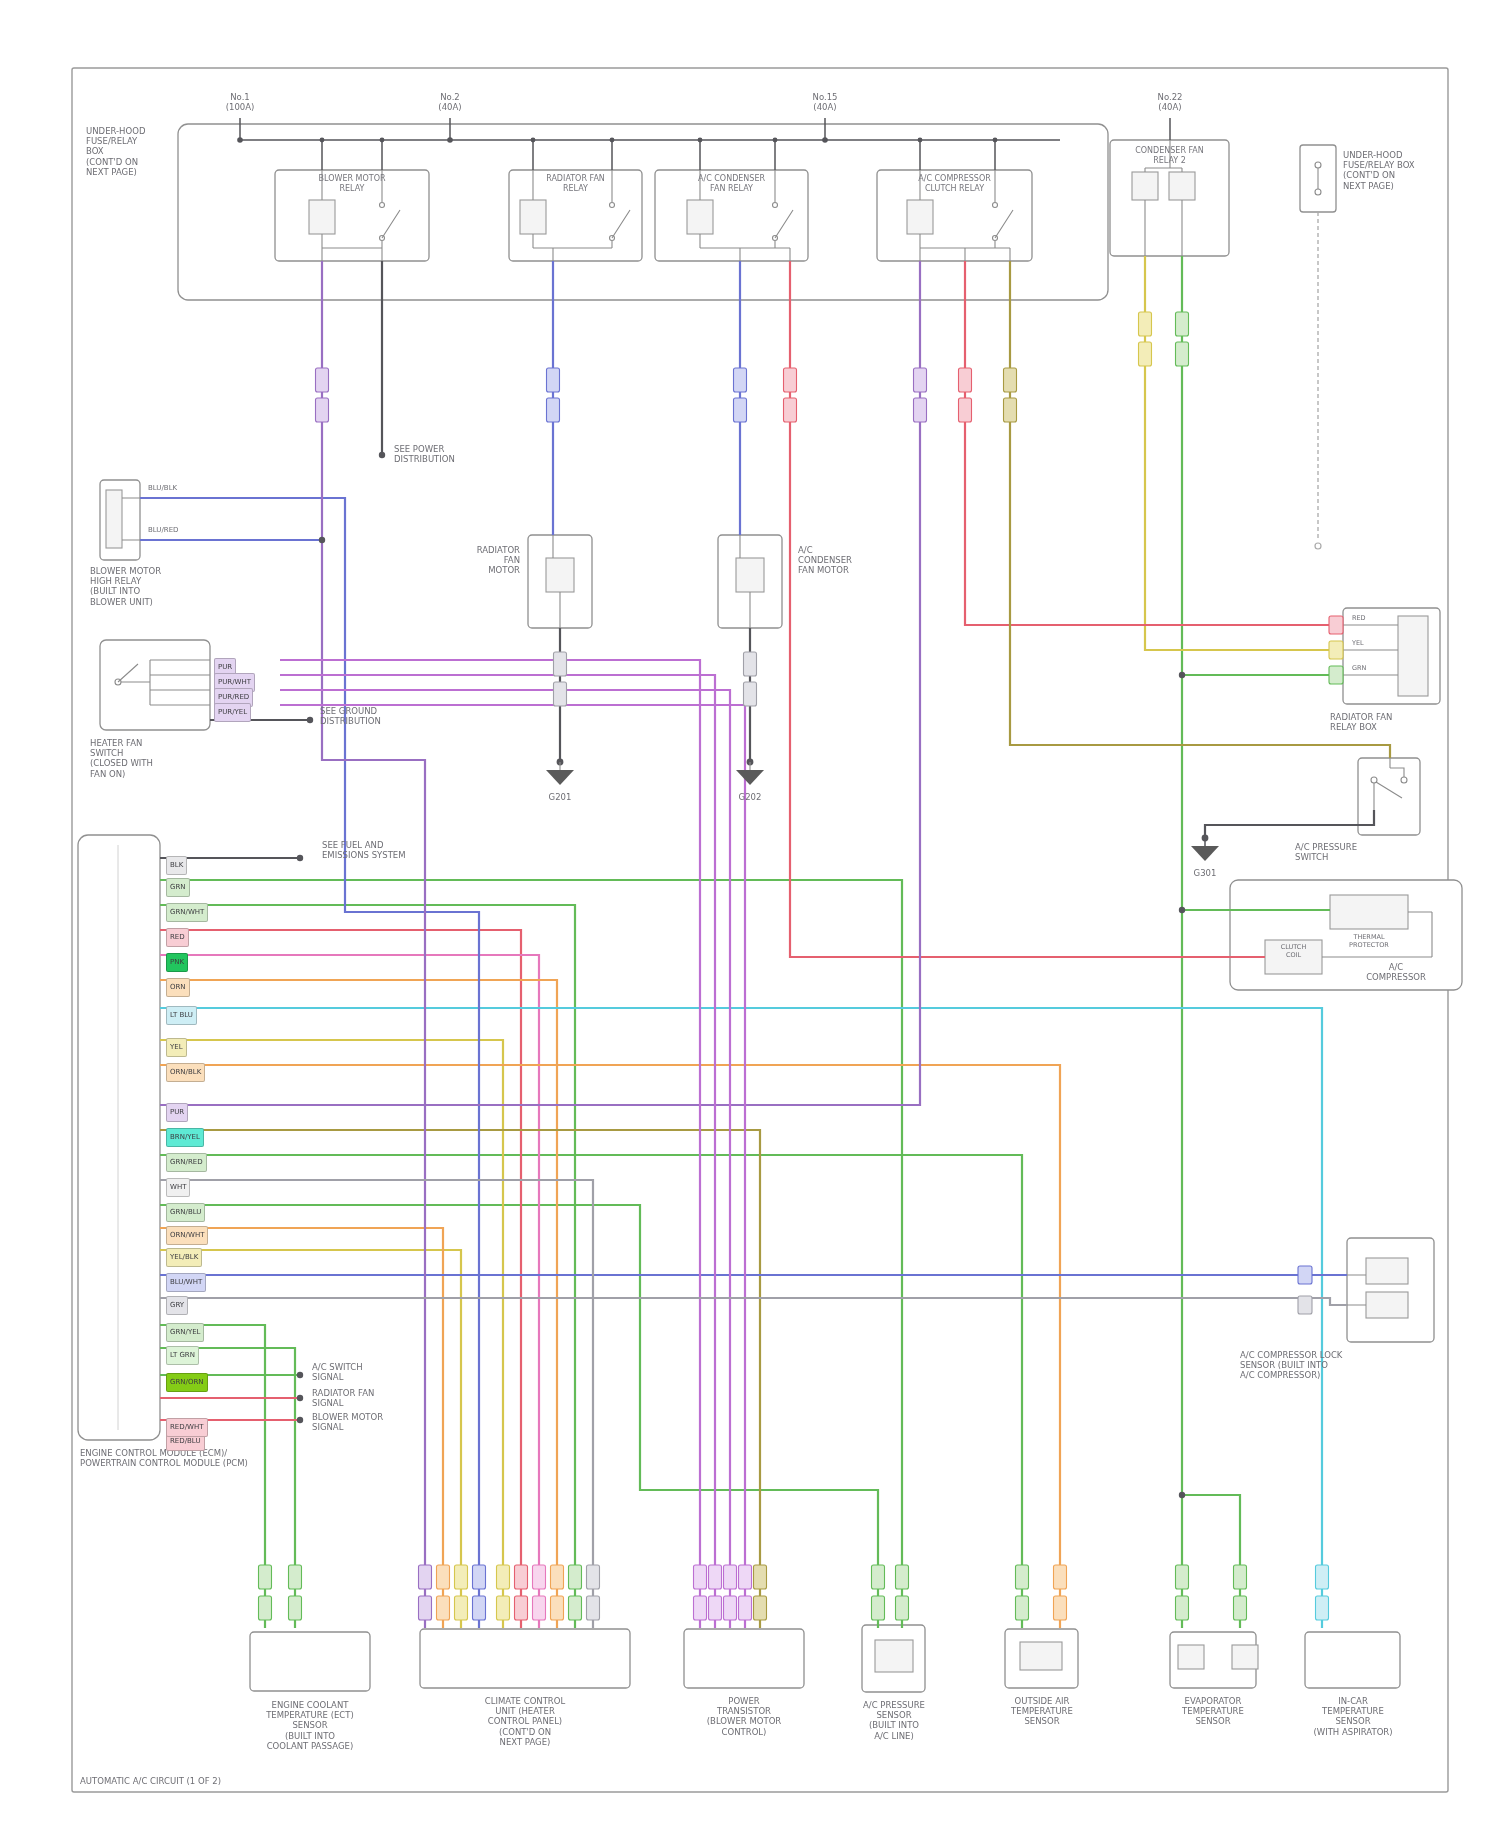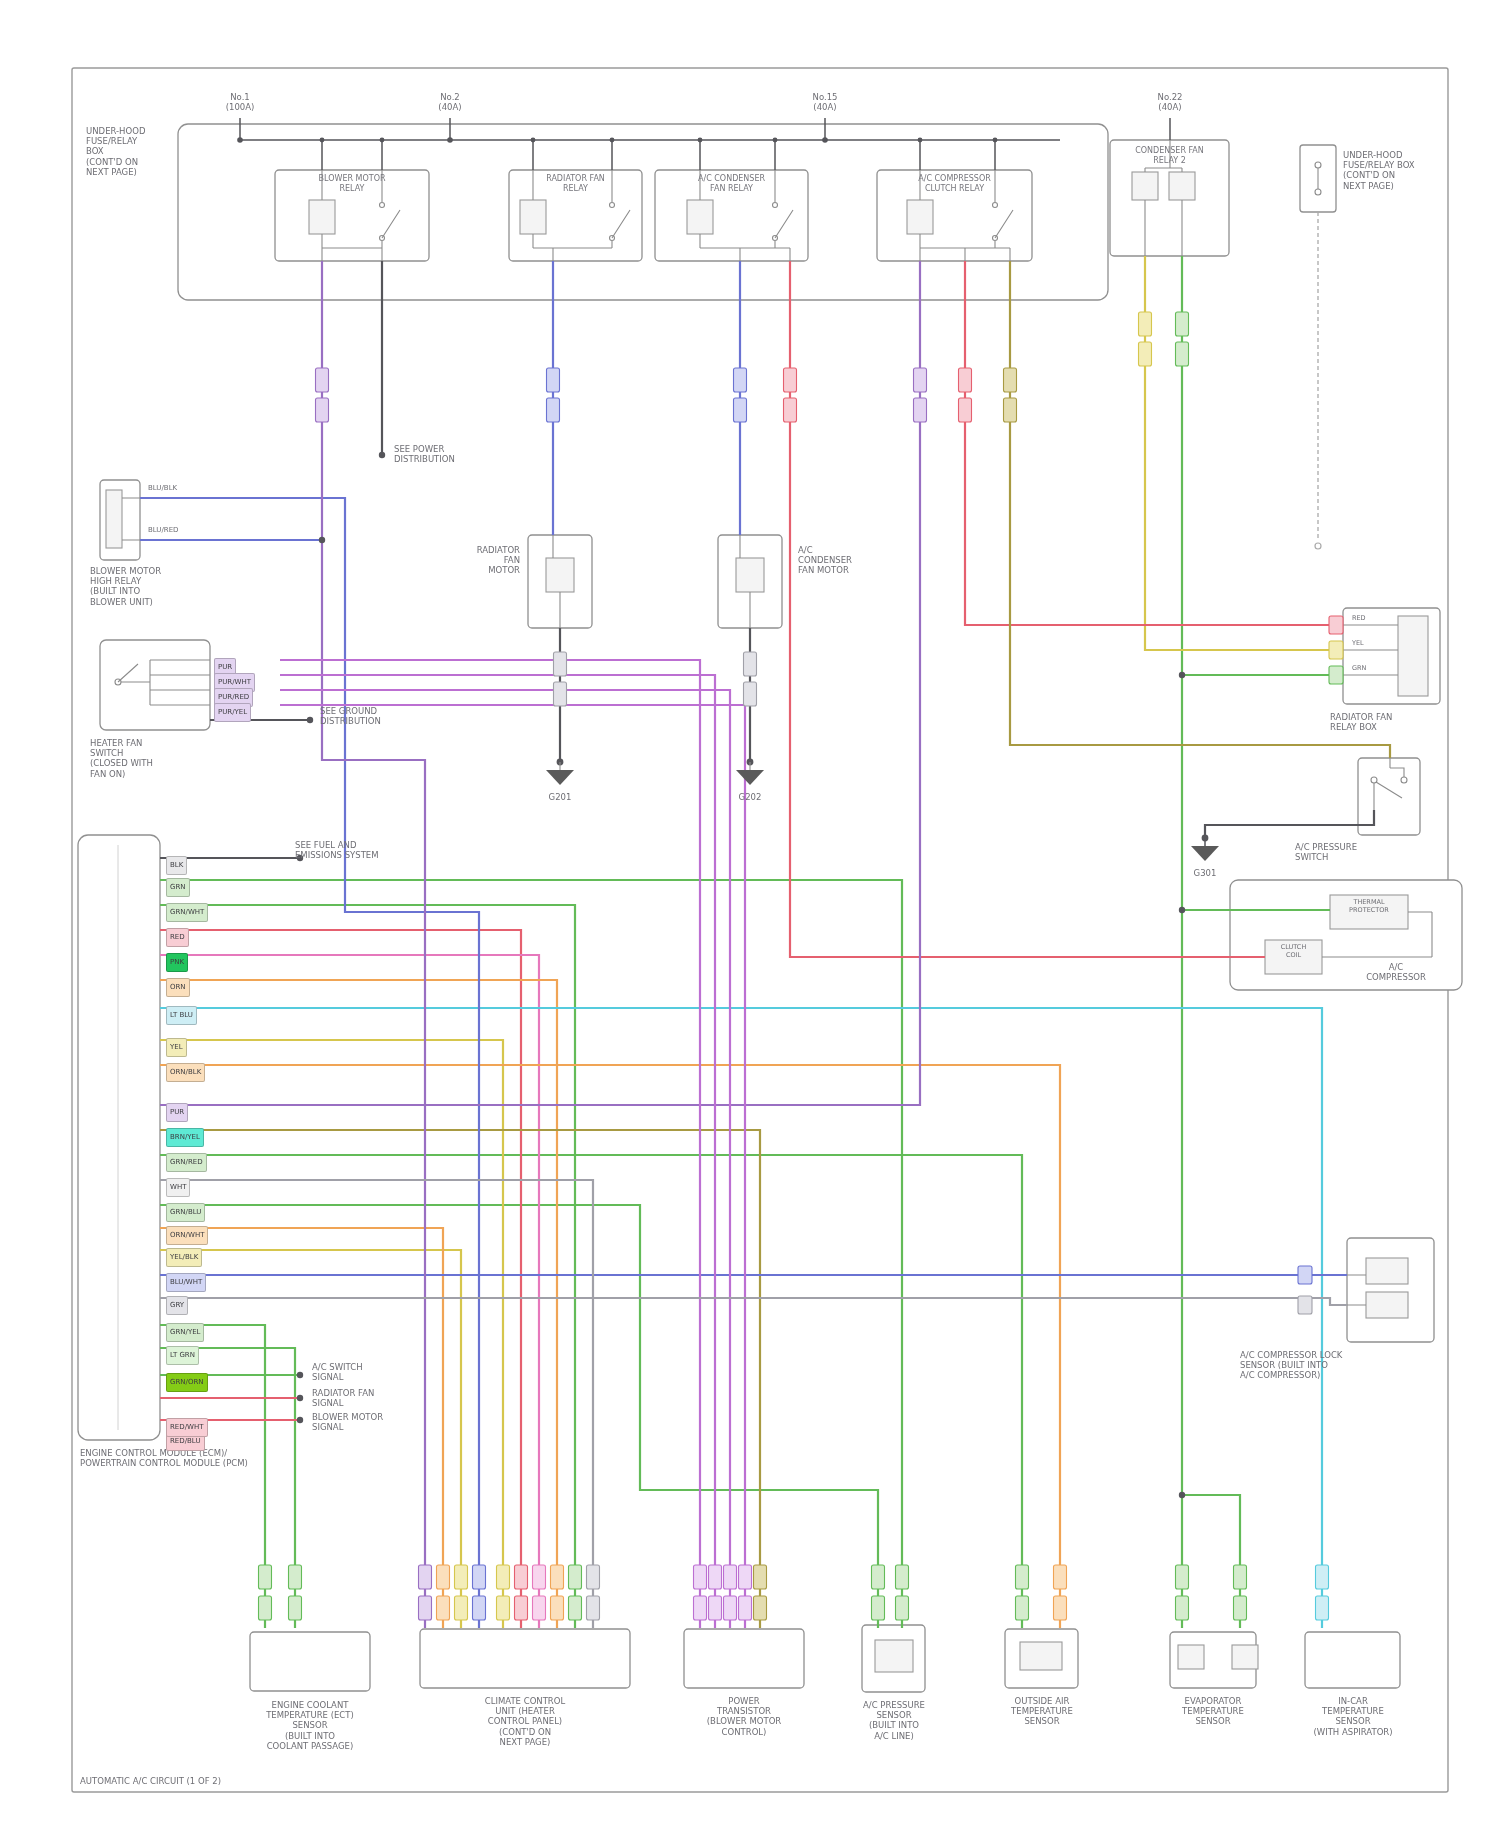--- a/index.html
+++ b/index.html
@@ -382,41 +382,41 @@
 <div class="lbl" style="left:90px;top:566px;width:115px">BLOWER MOTOR
 HIGH RELAY
 (BUILT INTO
 BLOWER UNIT)</div>
 <div class="lbl" style="left:90px;top:738px;width:115px">HEATER FAN
 SWITCH
 (CLOSED WITH
 FAN ON)</div>
 <div class="lbl" style="left:320px;top:706px;width:130px">SEE GROUND
 DISTRIBUTION</div>
-<div class="lbl" style="left:295px;top:840px;width:160px">SEE FUEL AND
+<div class="lbl" style="left:322px;top:840px;width:160px">SEE FUEL AND
 EMISSIONS SYSTEM</div>
 <div class="lbl" style="left:80px;top:1448px;width:220px">ENGINE CONTROL MODULE (ECM)/
 POWERTRAIN CONTROL MODULE (PCM)</div>
 <div class="lbl r" style="left:420px;top:545px;width:100px">RADIATOR
 FAN
 MOTOR</div>
 <div class="lbl" style="left:798px;top:545px;width:115px">A/C
 CONDENSER
 FAN MOTOR</div>
 <div class="lbl c" style="left:530px;top:792px;width:60px">G201</div>
 <div class="lbl c" style="left:722px;top:792px;width:56px">G202</div>
 <div class="lbl c" style="left:1177px;top:868px;width:56px">G301</div>
 <div class="lbl t65" style="left:1352px;top:615px;width:40px">RED</div>
 <div class="lbl t65" style="left:1352px;top:640px;width:40px">YEL</div>
 <div class="lbl t65" style="left:1352px;top:665px;width:40px">GRN</div>
 <div class="lbl" style="left:1330px;top:712px;width:125px">RADIATOR FAN
 RELAY BOX</div>
 <div class="lbl" style="left:1295px;top:842px;width:130px">A/C PRESSURE
 SWITCH</div>
-<div class="lbl c t65" style="left:1332px;top:899px;width:74px">THERMAL
+<div class="lbl c t65" style="left:1332px;top:934px;width:74px">THERMAL
 PROTECTOR</div>
 <div class="lbl c t65" style="left:1266px;top:944px;width:55px">CLUTCH
 COIL</div>
 <div class="lbl c" style="left:1336px;top:962px;width:120px">A/C
 COMPRESSOR</div>
 <div class="lbl" style="left:1240px;top:1350px;width:210px">A/C COMPRESSOR LOCK
 SENSOR (BUILT INTO
 A/C COMPRESSOR)</div>
 <div class="lbl" style="left:312px;top:1362px;width:130px">A/C SWITCH
 SIGNAL</div>

